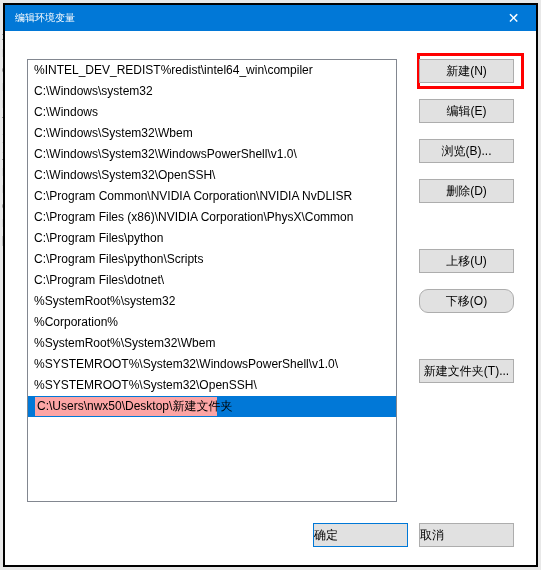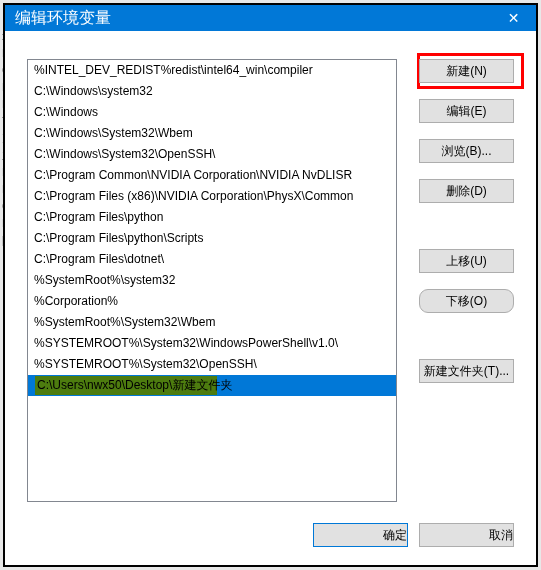--- a/index.html
+++ b/index.html
@@ -1,31 +1,31 @@
 <!DOCTYPE html>
 <html><head>
 <meta charset="utf-8">
 <style>
   * { margin:0; padding:0; box-sizing:border-box; }
   body { font-family:"Microsoft YaHei","Segoe UI",sans-serif; font-size:12px; background:#e8e8e8; width:541px; height:570px; overflow:hidden; position:relative; }
   .outline { position:absolute; left:3px; top:3px; width:535px; height:564px; border:2px solid #000; background:#fff; }
   .titlebar { background:#0178d7; height:26px; display:flex; align-items:center; justify-content:space-between; padding-left:10px; }
-  .titlebar-text { color:#fff; font-size:16px; }
+  .titlebar-text { color:#fff; font-size:10px; }
   .titlebar-close { width:45px; height:26px; display:flex; align-items:center; justify-content:center; color:#fff; font-size:14px; }
   .dialog-body { position:relative; height:calc(100% - 26px); background:#fff;padding-left:28px; }
   .listbox { position:absolute; left:22px; top:28px; width:370px; height:443px; border:1px solid #828790; background:#fff; overflow:hidden; }
   .listbox-item { padding:2px 6px; font-size:12px; white-space:nowrap; line-height:17.8px; height:21px; }
   .listbox-item.selected { background:#0178d7; color:#fff; }
-  .editbox { position:absolute; left:6px; width:184px; border:1px solid #0078d7; background:#4d7c0f; height:21px; top:0; }
+  .editbox { position:absolute; left:6px; width:184px; border:1px solid #0078d7; background:#fca5a5; height:21px; top:0; }
   .editbox-text { color:#000; padding:1px 2px; line-height:17px; display:inline-block; }
   .sel { position:relative; }
   .sidebtn { position:absolute; right:22px; width:95px; height:24px; background:#e1e1e1; border:1px solid #adadad; font-size:12px; line-height:22px; font-family:inherit; cursor:pointer; }
   .highlight { position:absolute; border:3px solid #f00; }
   .bottom-btns { position:absolute; bottom:18px; right:22px; display:flex; gap:11px; }
-  .bottom-btn { width:95px; height:24px; background:#e1e1e1; border:1px solid #adadad; font-size:12px; text-align:right; line-height:22px; font-family:inherit; cursor:pointer; }
+  .bottom-btn { width:95px; height:24px; background:#e1e1e1; border:1px solid #adadad; font-size:12px; text-align:left; line-height:22px; font-family:inherit; cursor:pointer; }
   .bottom-btn.default { border-color:#0078d7; background:#e1e1e1; }
   .bg-text { position:absolute; left:0; top:28px; font-size:11px; color:#555; line-height:17px; }
   .bg-text div { padding:0 2px; }
 </style>
 </head>
 <body>
 
 <div class="bg-text">
   <div>x..</div>
     <div>D</div>
@@ -56,20 +56,21 @@
         <span>✕</span>
       </div>
   </div>
   <div class="dialog-body">
 
     <div class="listbox">
       <div class="listbox-item">%INTEL_DEV_REDIST%redist\intel64_win\compiler</div>
       <div class="listbox-item">C:\Windows\system32</div>
       <div class="listbox-item">C:\Windows</div>
       <div class="listbox-item">C:\Windows\System32\Wbem</div>
+      <div class="listbox-item">C:\Windows\System32\WindowsPowerShell\v1.0\</div>
       <div class="listbox-item">C:\Windows\System32\OpenSSH\</div>
       <div class="listbox-item">C:\Program Common\NVIDIA Corporation\NVIDIA NvDLISR</div>
       <div class="listbox-item">C:\Program Files (x86)\NVIDIA Corporation\PhysX\Common</div>
       <div class="listbox-item">C:\Program Files\python</div>
       <div class="listbox-item">C:\Program Files\python\Scripts</div>
       <div class="listbox-item">C:\Program Files\dotnet\</div>
       <div class="listbox-item">%SystemRoot%\system32</div>
       <div class="listbox-item">%Corporation%</div>
       <div class="listbox-item">%SystemRoot%\System32\Wbem</div>
       <div class="listbox-item">%SYSTEMROOT%\System32\WindowsPowerShell\v1.0\</div>

